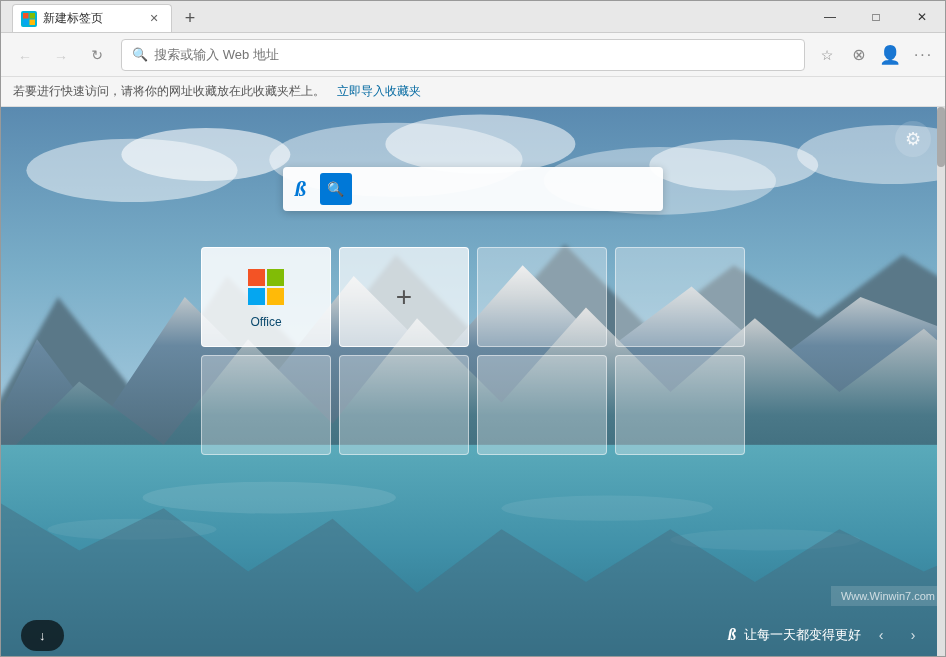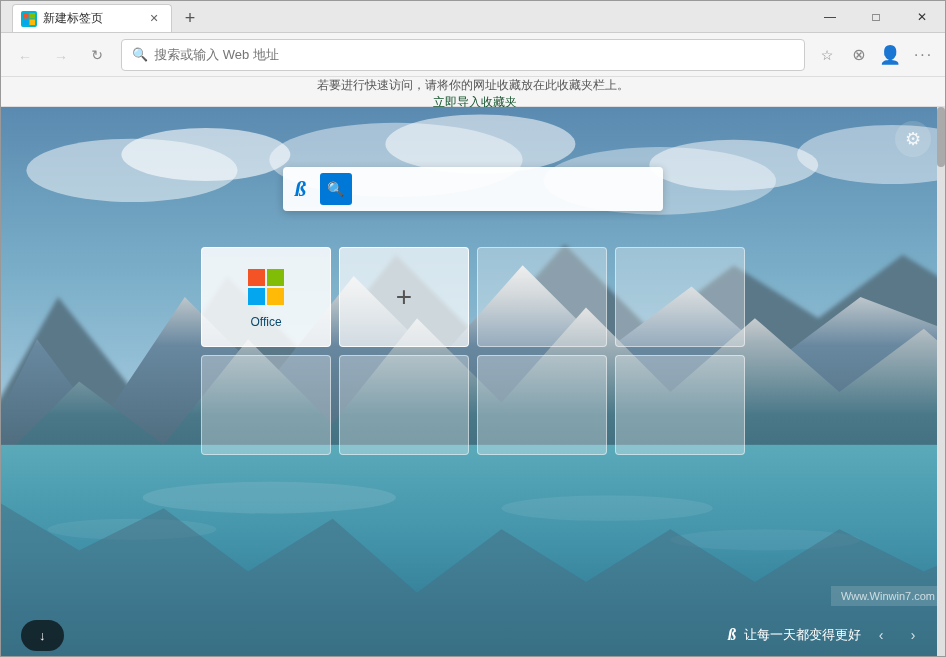--- a/index.html
+++ b/index.html
@@ -22,22 +22,22 @@
     
     .navbar { height: 44px; background: #f5f5f5; display: flex; align-items: center; padding: 0 8px; border-bottom: 1px solid #ddd; flex-shrink: 0; gap: 4px; }
     .nav-btn { width: 32px; height: 32px; border-radius: 4px; display: flex; align-items: center; justify-content: center; cursor: pointer; color: #888; font-size: 14px; border: none; background: transparent; }
     .nav-btn.disabled { color: #ccc; cursor: default; }
     .address-bar { flex: 1; height: 32px; border: 1px solid #ccc; border-radius: 4px; background: #fff; display: flex; align-items: center; padding: 0 10px; margin: 0 4px; }
     .address-search-icon { color: #888; margin-right: 6px; font-size: 13px; }
     .address-input { border: none; outline: none; flex: 1; font-size: 13px; color: #6d28d9; background: transparent; }
     .addr-action-btn { width: 28px; height: 28px; border-radius: 4px; display: flex; align-items: center; justify-content: center; cursor: pointer; color: #888; font-size: 14px; border: none; background: transparent; }
 
     
-    .bookmarkbar { height: 30px; background: #f5f5f5; display: flex; align-items: center; padding: 0 12px; border-bottom: 1px solid #ddd; font-size: 12px; color: #555; flex-shrink: 0; flex-direction: column; }
-    .import-link { color: #14532d; cursor: pointer; text-decoration: none; margin-left: 4px; }
+    .bookmarkbar { height: 30px; background: #f5f5f5; display: flex; align-items: center; padding: 0 12px; border-bottom: 1px solid #ddd; font-size: 12px; color: #555; flex-shrink: 0; }
+    .import-link { color: #0369a1; cursor: pointer; text-decoration: none; margin-left: 12px; }
 
     
     .content { flex: 1; position: relative; overflow: hidden; }
 
     
     .bg-svg { position: absolute; inset: 0; width: 100%; height: 100%; }
 
     
     .settings-btn { position: absolute; top: 14px; right: 14px; width: 36px; height: 36px; background: rgba(255,255,255,0.15); border-radius: 50%; display: flex; align-items: center; justify-content: center; cursor: pointer; color: rgba(255,255,255,0.85); font-size: 18px; border: none; }
 

